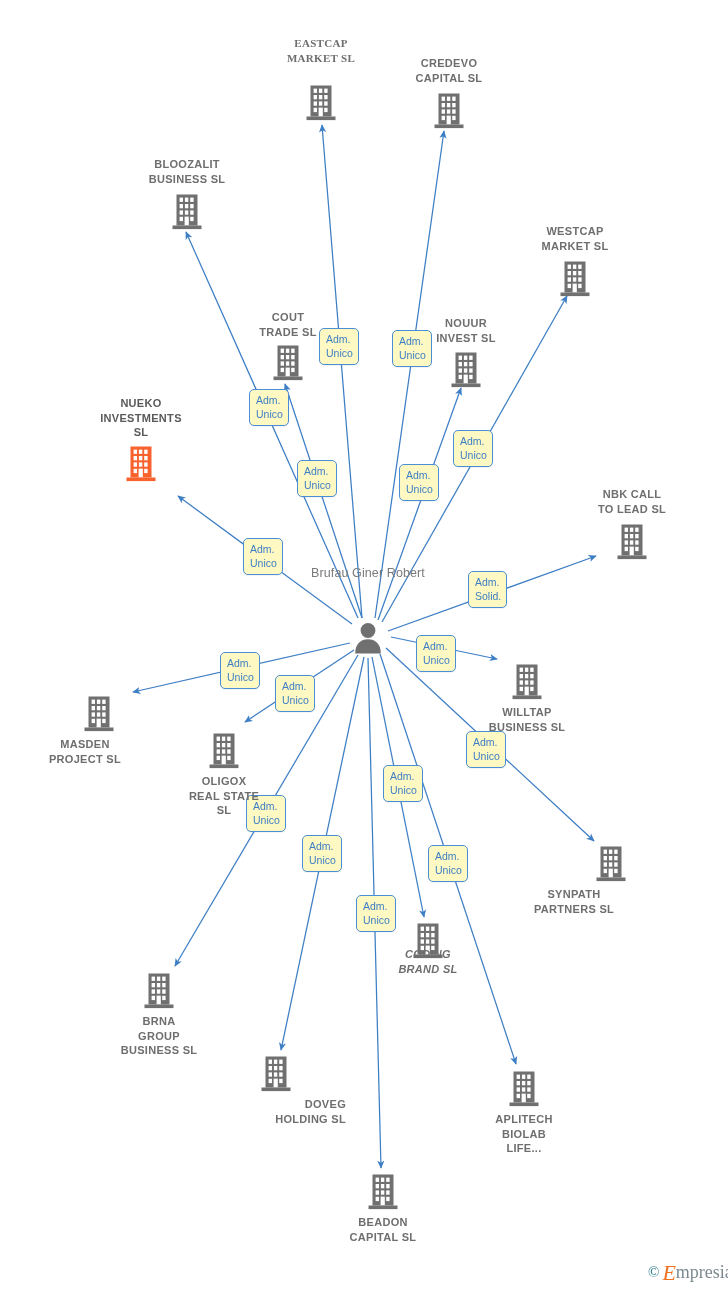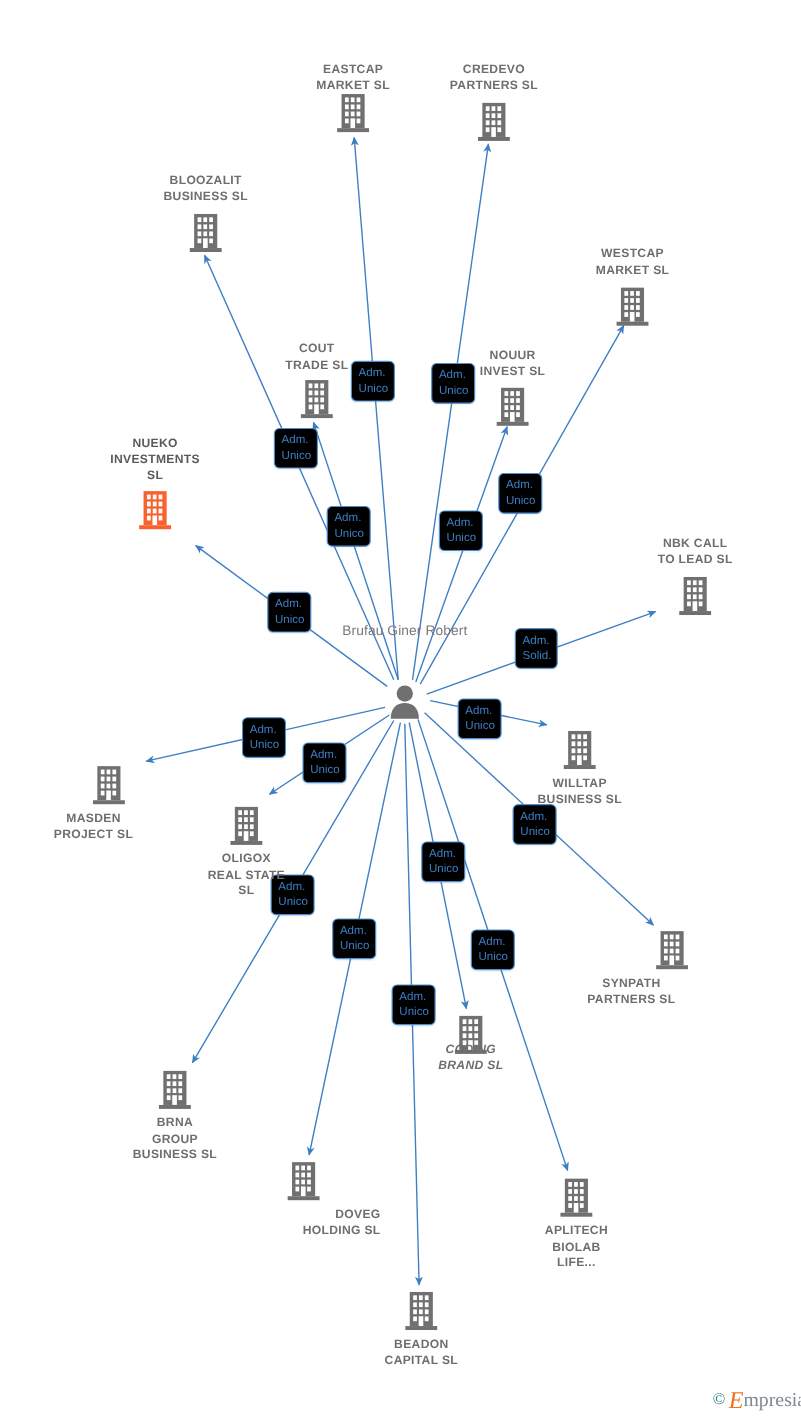--- a/index.html
+++ b/index.html
@@ -47,21 +47,21 @@
     letter-spacing: 0.1px;
     color: #7a7a7a;
   }
   .node-icon {
     display: block;
     margin: 1px auto 0 auto;
   }
   .edge-label {
     position: absolute;
     box-sizing: border-box;
-    background: #000000;
+    background: #fef9c3;
     border: 1.3px solid #4a8fd4;
     border-radius: 5px;
     color: #3d7ec4;
     font-size: 10.5px;
     line-height: 14px;
     padding: 3px 5px 4px 6px;
     text-align: left;
     white-space: pre-line;
     box-shadow: 0 1px 1px rgba(0,0,0,0.05);
   }
@@ -172,21 +172,21 @@
           <rect x="18.2" y="10" width="3.4" height="4.3" fill="#ffffff"></rect>
           <rect x="7.6" y="16.400000000000002" width="3.4" height="4.3" fill="#ffffff"></rect>
           <rect x="12.899999999999999" y="16.400000000000002" width="3.4" height="4.3" fill="#ffffff"></rect>
           <rect x="18.2" y="16.400000000000002" width="3.4" height="4.3" fill="#ffffff"></rect>
           <rect x="7.6" y="22.800000000000004" width="3.4" height="4.3" fill="#ffffff"></rect>
           <rect x="18.2" y="22.800000000000004" width="3.4" height="4.3" fill="#ffffff"></rect>
           <rect x="12.6" y="22.6" width="4.2" height="8.9" fill="#ffffff"></rect>
           <rect x="0.5" y="31.5" width="29" height="3.6" fill="#707070"></rect>
         </svg>
       </div>
-      <div class="node" style="left: 321px; top: 56px;">
+      <div class="node" style="left: 321px; top: 36px; font-family: Liberation Serif, serif;">
         <div class="node-label">EASTCAP
 MARKET  SL</div>
       </div>
       <div class="node" style="left: 449px; top: 92px;">
         <svg width="30" height="36" viewBox="0 0 30 36" class="node-icon">
           <rect x="4.5" y="0.5" width="21" height="31" fill="#707070"></rect>
           <rect x="7.6" y="3.6" width="3.4" height="4.3" fill="#ffffff"></rect>
           <rect x="12.899999999999999" y="3.6" width="3.4" height="4.3" fill="#ffffff"></rect>
           <rect x="18.2" y="3.6" width="3.4" height="4.3" fill="#ffffff"></rect>
           <rect x="7.6" y="10" width="3.4" height="4.3" fill="#ffffff"></rect>
@@ -196,21 +196,21 @@
           <rect x="12.899999999999999" y="16.400000000000002" width="3.4" height="4.3" fill="#ffffff"></rect>
           <rect x="18.2" y="16.400000000000002" width="3.4" height="4.3" fill="#ffffff"></rect>
           <rect x="7.6" y="22.800000000000004" width="3.4" height="4.3" fill="#ffffff"></rect>
           <rect x="18.2" y="22.800000000000004" width="3.4" height="4.3" fill="#ffffff"></rect>
           <rect x="12.6" y="22.6" width="4.2" height="8.9" fill="#ffffff"></rect>
           <rect x="0.5" y="31.5" width="29" height="3.6" fill="#707070"></rect>
         </svg>
       </div>
       <div class="node" style="left: 449px; top: 56px;">
         <div class="node-label">CREDEVO
-PARTNERS  SL</div>
+CAPITAL  SL</div>
       </div>
       <div class="node" style="left: 187px; top: 193px;">
         <svg width="30" height="36" viewBox="0 0 30 36" class="node-icon">
           <rect x="4.5" y="0.5" width="21" height="31" fill="#707070"></rect>
           <rect x="7.6" y="3.6" width="3.4" height="4.3" fill="#ffffff"></rect>
           <rect x="12.899999999999999" y="3.6" width="3.4" height="4.3" fill="#ffffff"></rect>
           <rect x="18.2" y="3.6" width="3.4" height="4.3" fill="#ffffff"></rect>
           <rect x="7.6" y="10" width="3.4" height="4.3" fill="#ffffff"></rect>
           <rect x="12.899999999999999" y="10" width="3.4" height="4.3" fill="#ffffff"></rect>
           <rect x="18.2" y="10" width="3.4" height="4.3" fill="#ffffff"></rect>

